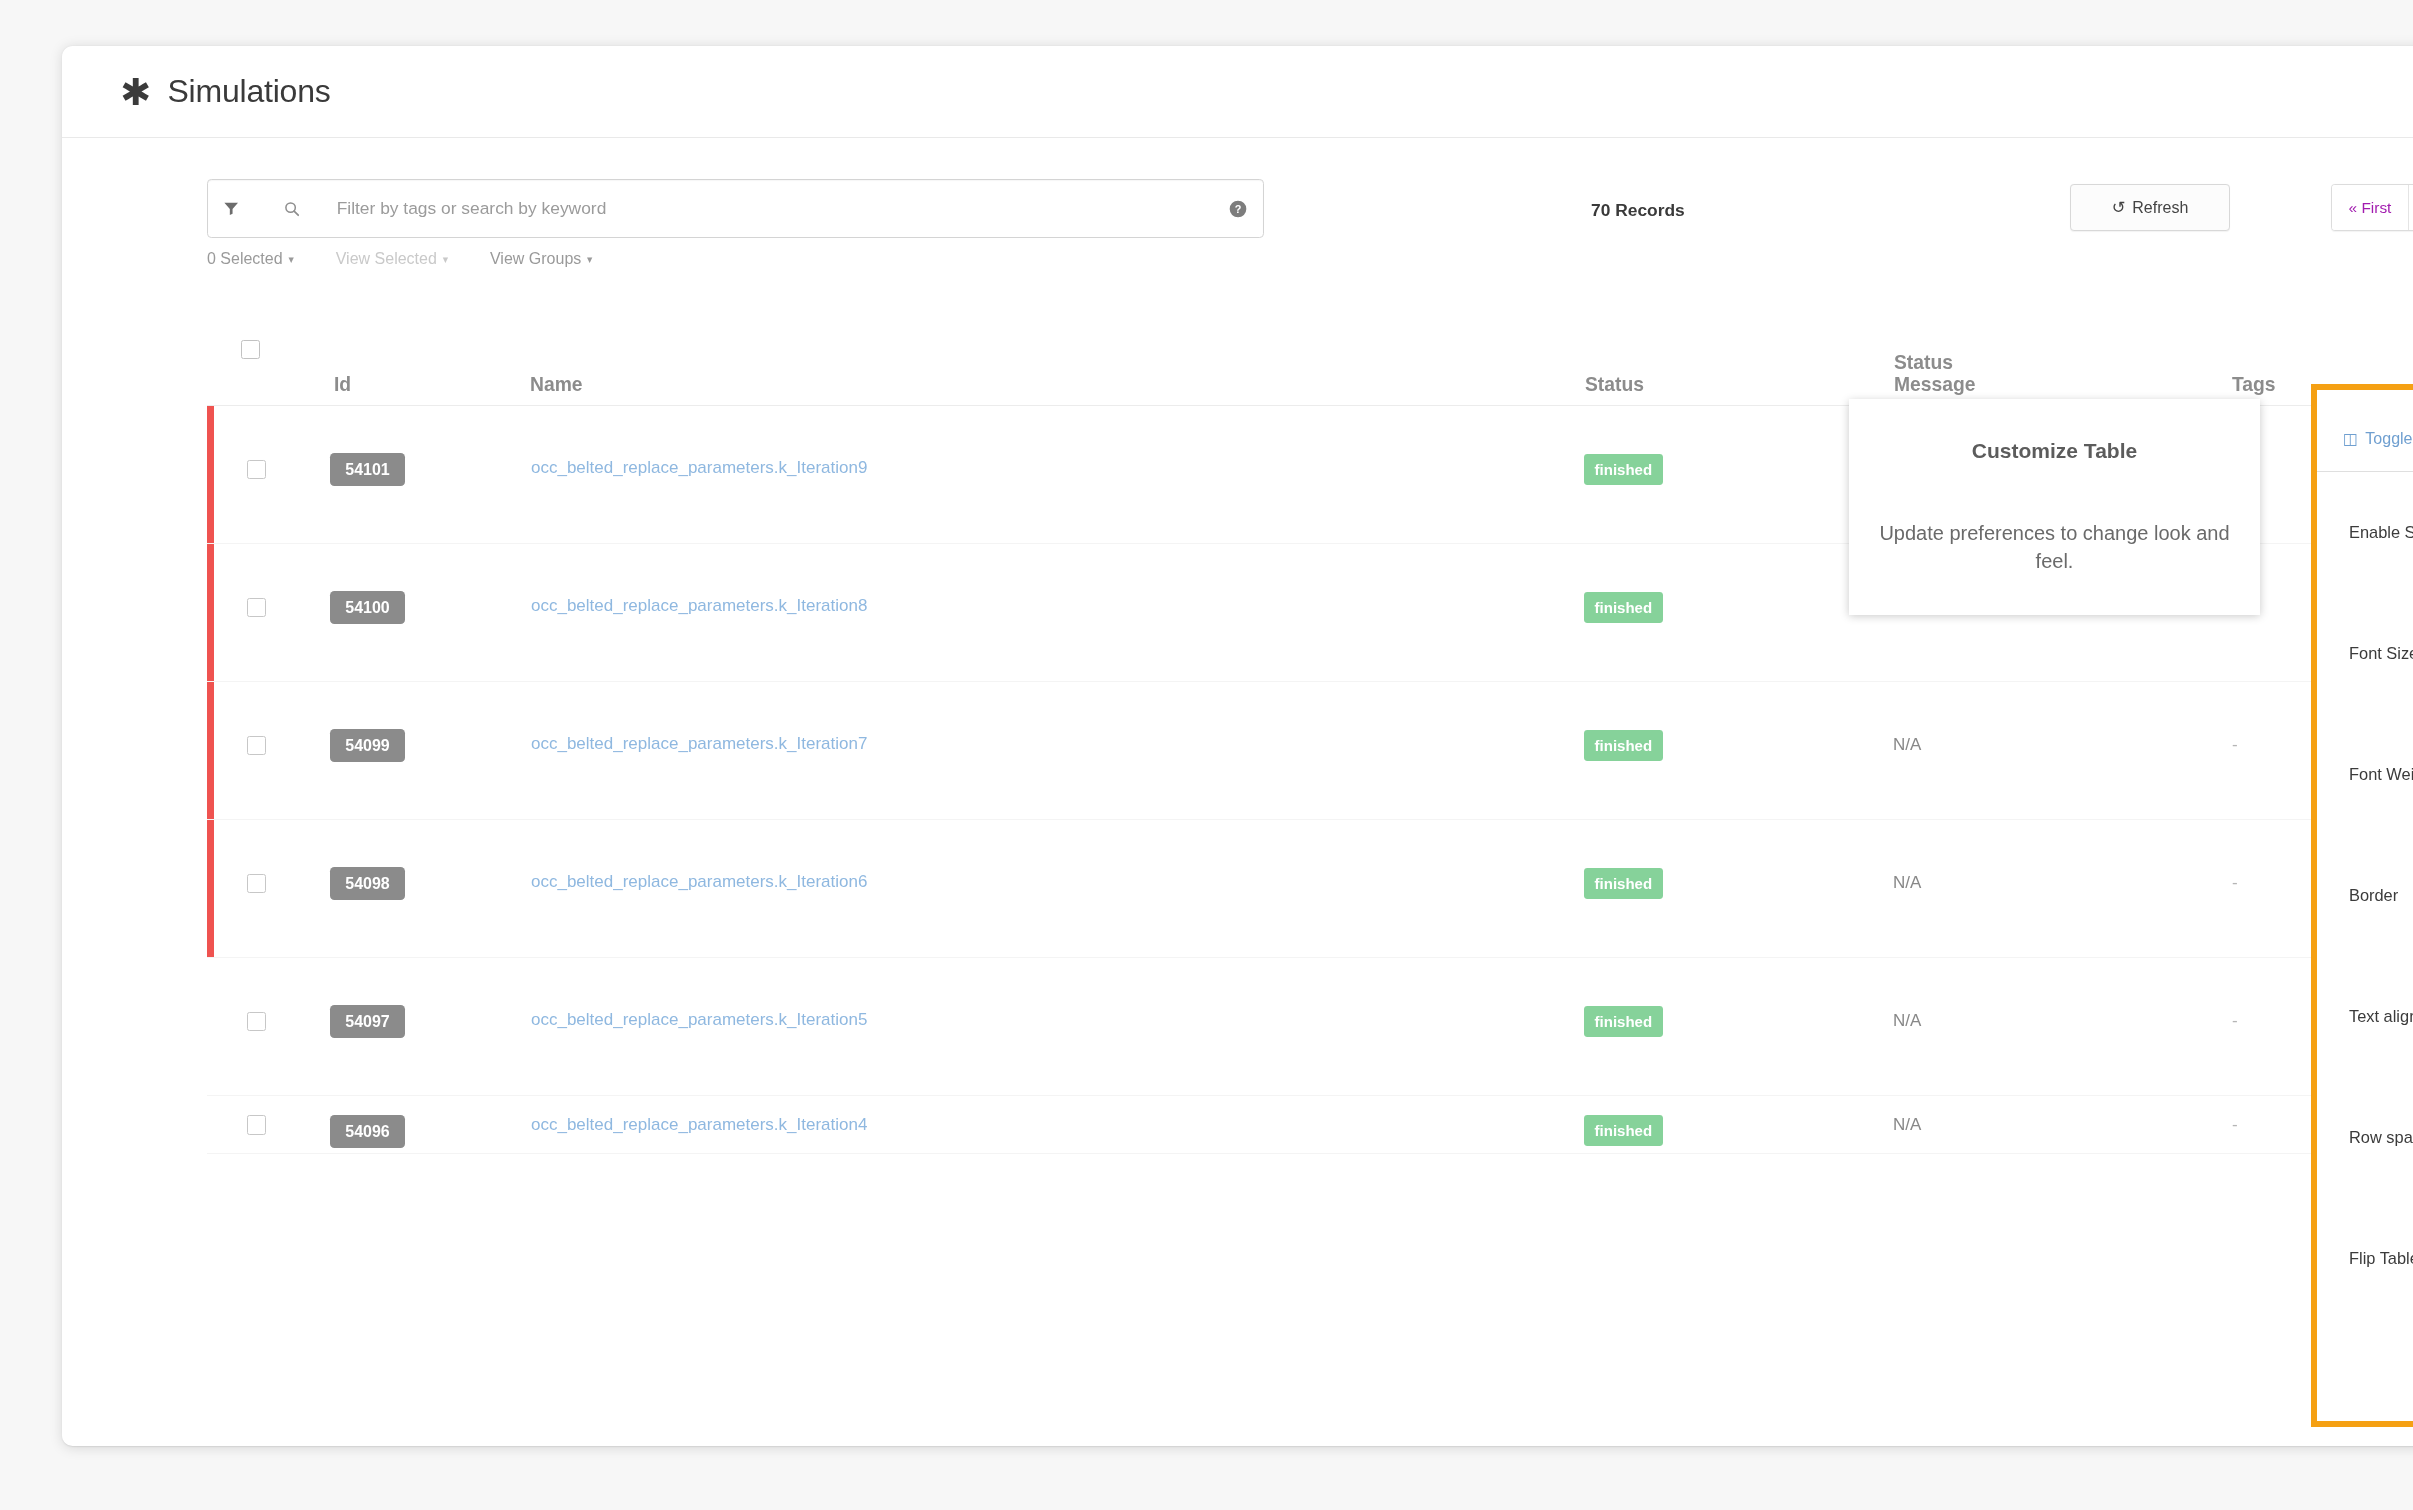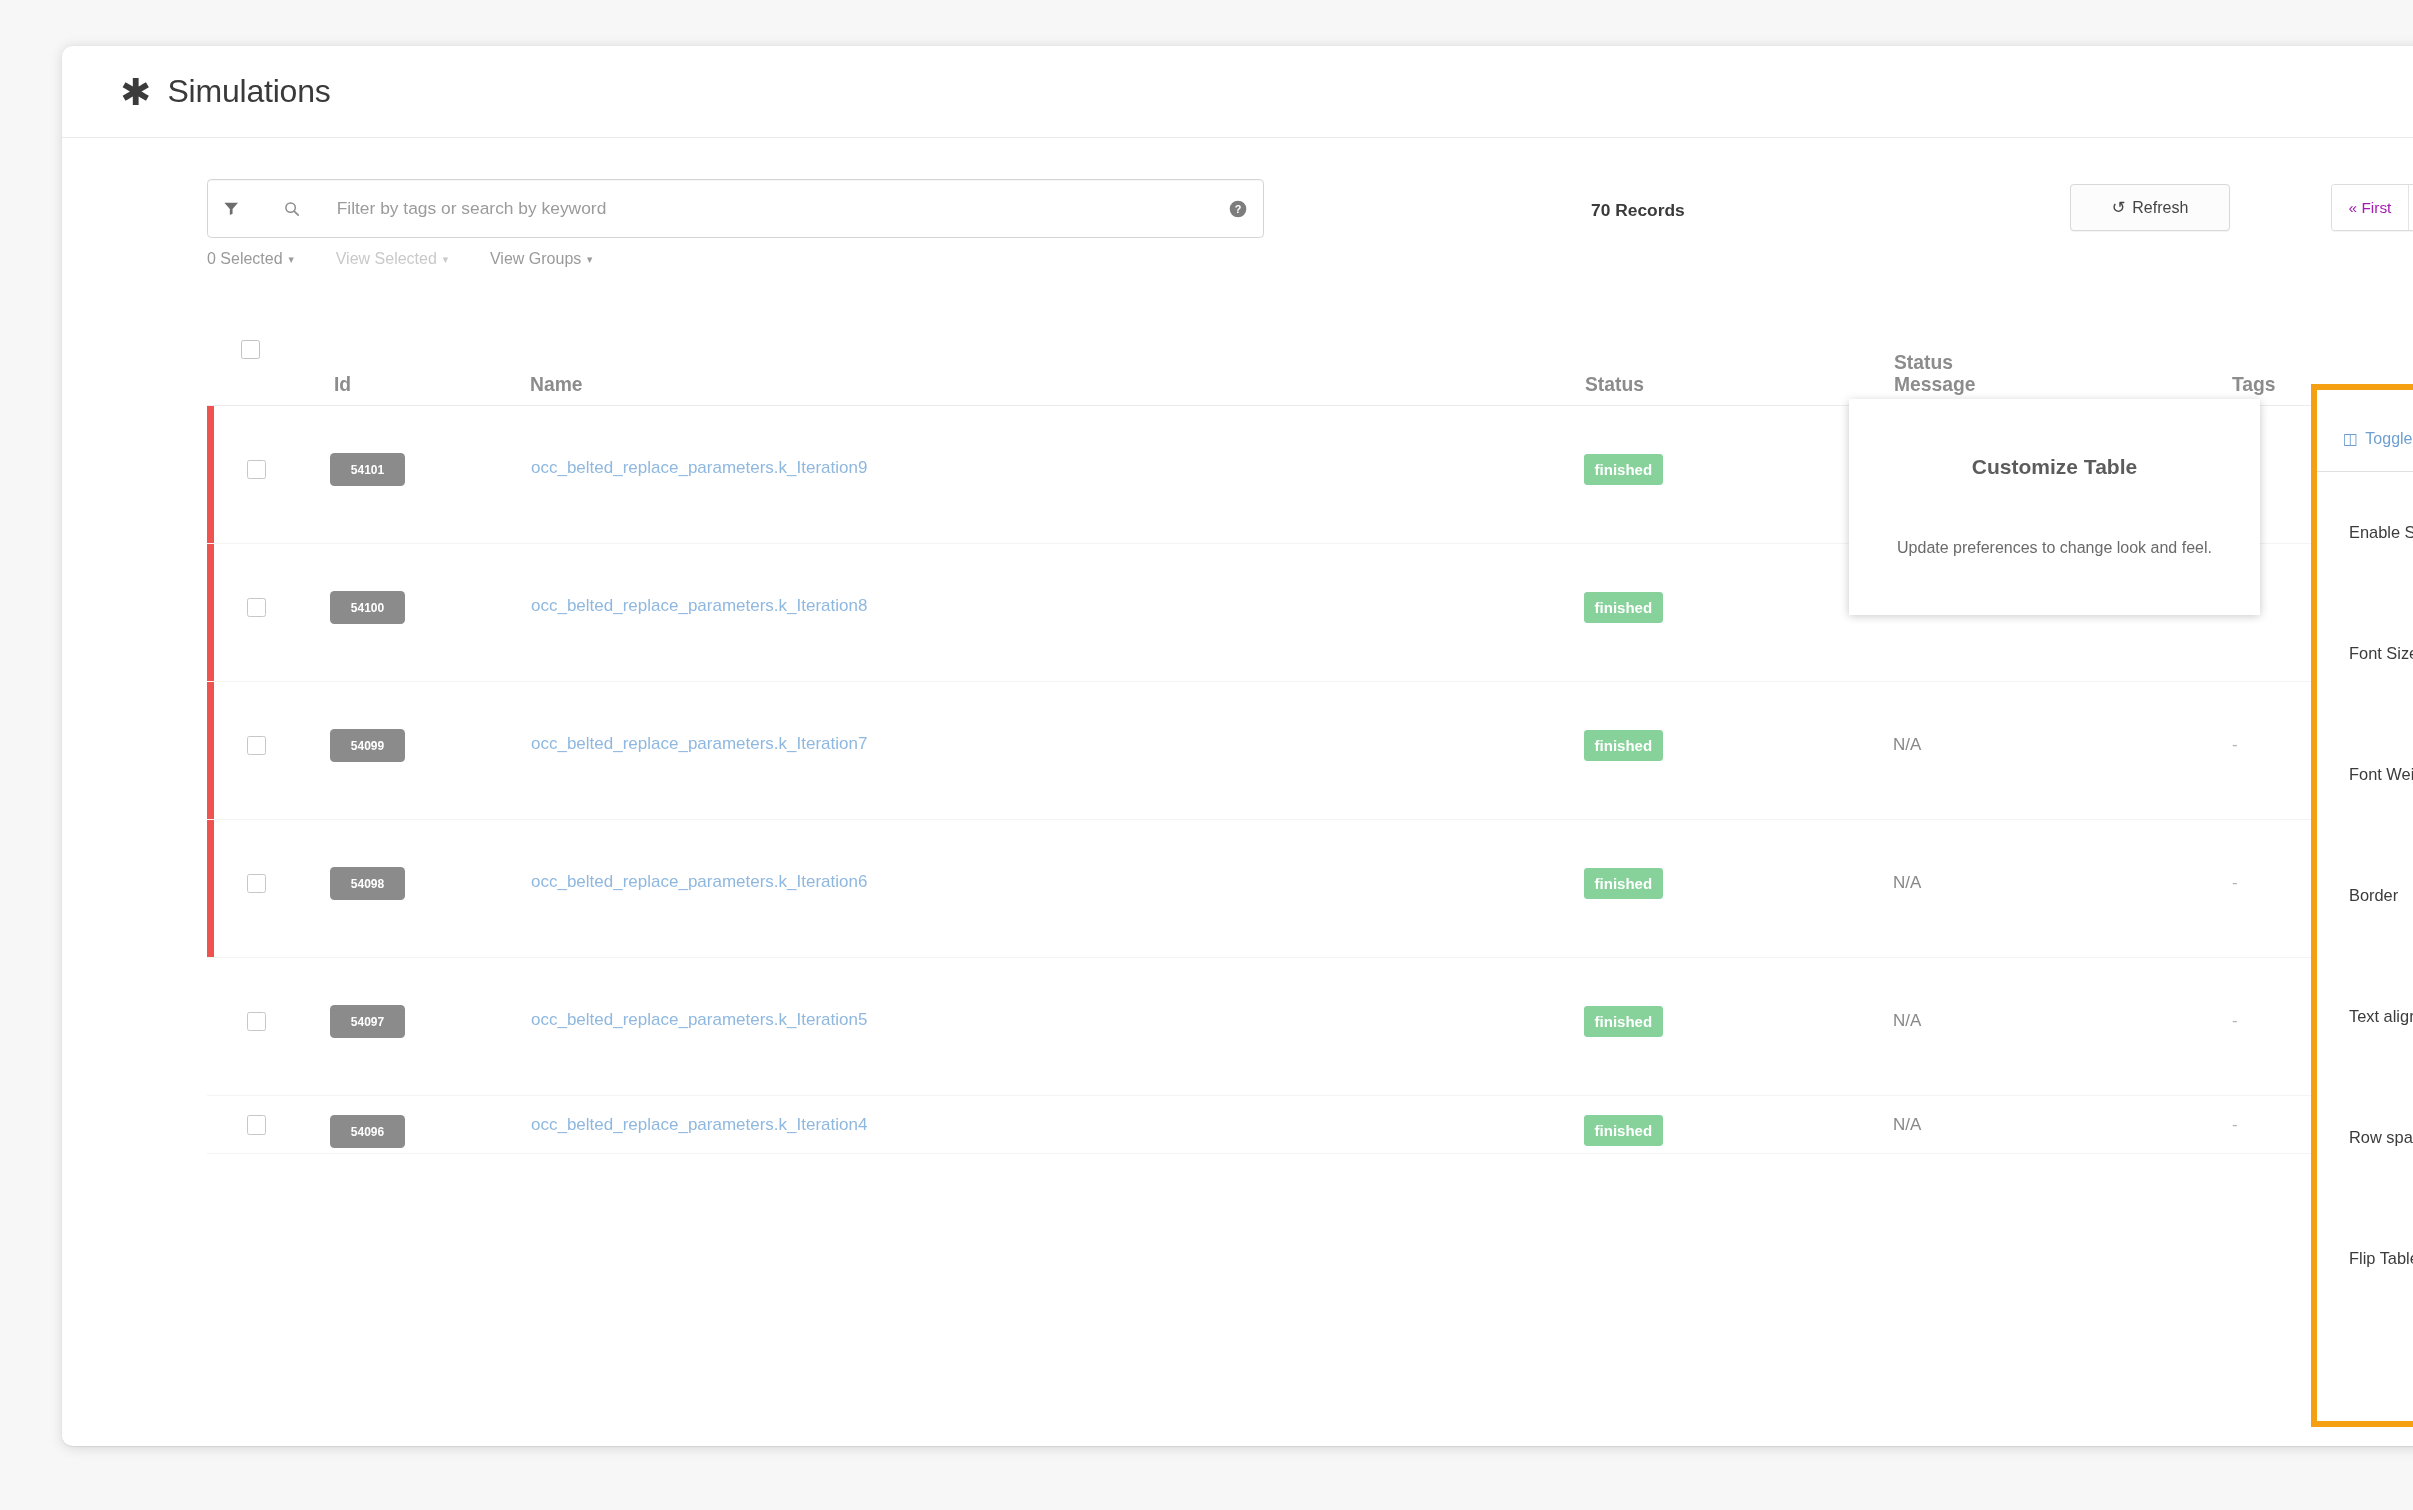--- a/index.html
+++ b/index.html
@@ -141,21 +141,21 @@
   }
   .row-check {
     position: absolute; left: 40px; top: 54px;
     width: 19.3px; height: 19.3px; border: 1.4px solid #c7c7c7;
     border-radius: 2.4px; background: #fff; cursor: pointer;
   }
   .row-id {
     position: absolute; left: 123px; top: 47px;
     min-width: 75px; height: 33px; padding: 0 10.6px;
     background: #8b8b8b; border-radius: 4.3px;
-    color: #ffffff; font-size: 12px; font-weight: bold;
+    color: #ffffff; font-size: 16px; font-weight: bold;
     display: flex; align-items: center; justify-content: center;
   }
   .row-name {
     position: absolute; left: 324px; top: 52px;
     font-size: 17px; color: #8fb8e0; cursor: pointer;
   }
   .row-status {
     position: absolute; left: 1377px; top: 48px;
     height: 31px; padding: 0 10.6px;
     background: #86d29a; border-radius: 3.4px;
@@ -186,21 +186,21 @@
     box-shadow: 0 2.4px 8.7px rgba(0,0,0,0.22);
     display: flex; flex-direction: column;
     align-items: center; justify-content: center;
     padding: 0 24px; z-index: 40; gap: 39px;
   }
   .tooltip-title {
     font-size: 21px; font-weight: bold; color: #5c5c5c;
     margin-bottom: 18.3px;
   }
   .tooltip-body {
-    font-size: 16px; color: #6a6a6a; text-align: center; line-height: 1.38;
+    font-size: 20px; color: #6a6a6a; text-align: center; line-height: 1.38;
   }
 
   
   .prefs-panel {
     position: absolute; left: 2249px; top: 338px;
     width: 666px; height: 1043px;
     border: 6.8px solid #f5a013;
     background: #ffffff;
     z-index: 50;
   }

